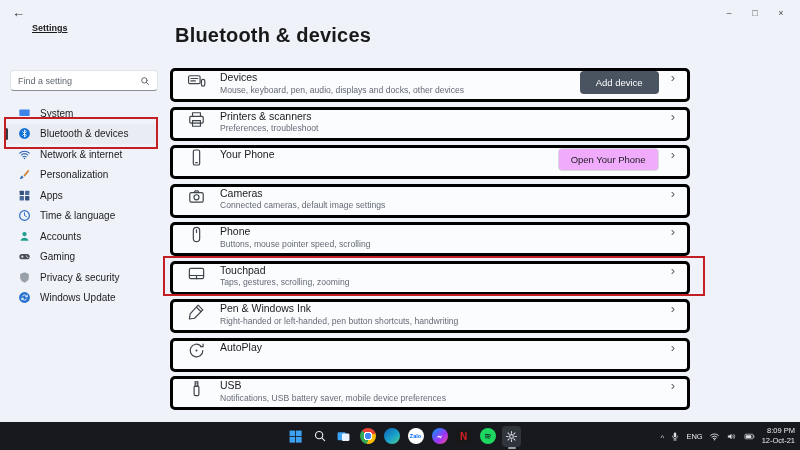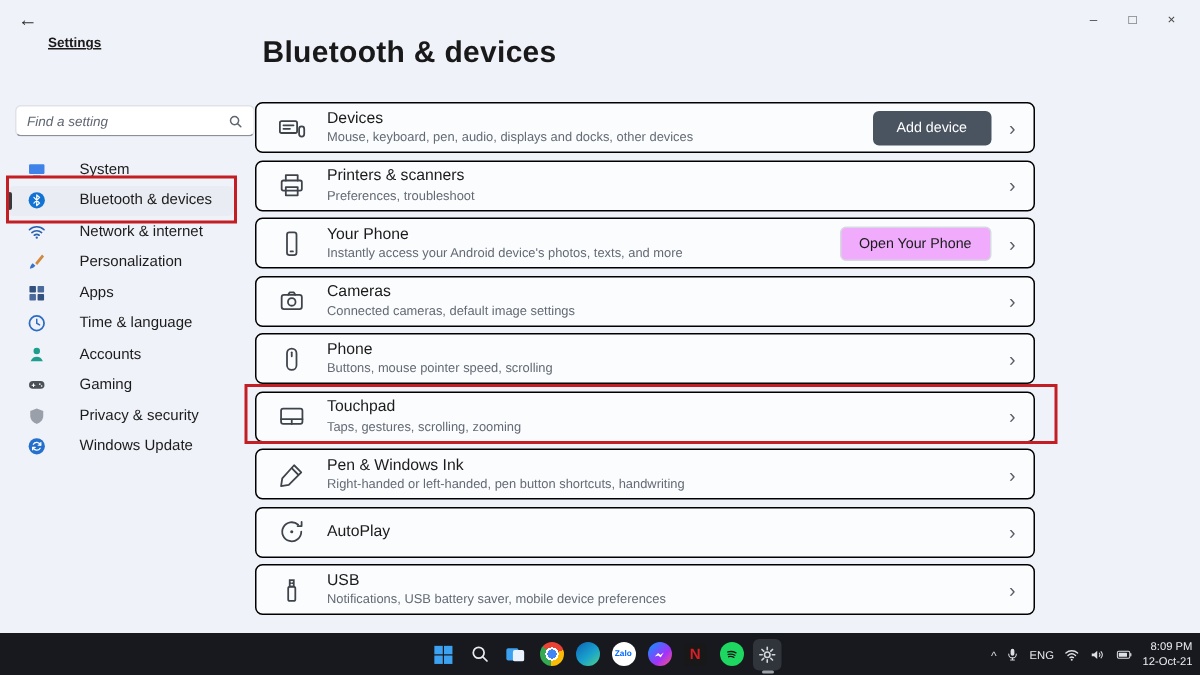--- a/index.html
+++ b/index.html
@@ -11,41 +11,41 @@
   }
   
   .titlebar{position:absolute;top:0;left:0;right:0;height:28px;}
   .back-arrow{position:absolute;left:12px;top:5px;font-size:13px;color:#2e2e2e;}
   .app-title{position:absolute;left:32px;top:23px;font-size:9px;font-weight:bold;color:#1b1b1b;text-decoration:underline;}
   .win-controls{position:absolute;right:6px;top:0;height:26px;display:flex;align-items:center;}
   .win-btn{width:26px;text-align:center;font-size:9px;color:#4c4c4c;}
   
   .sidebar{position:absolute;top:28px;left:0;width:160px;bottom:28px;}
   .search-box{
-    position:absolute;top:42px;left:10px;width:160px;height:21px;box-sizing:border-box;
+    position:absolute;top:42px;left:10px;width:148px;height:21px;box-sizing:border-box;
     background:#fff;border:1px solid #e0e2e8;border-bottom:1px solid #8b8f98;border-radius:4px;
-    display:flex;align-items:center;padding:0 7px;font-style:italic;
+    display:flex;align-items:center;padding:0 7px;
   }
   .search-box span{flex:1;font-size:9px;color:#5f6672;}
   .nav{position:absolute;top:75px;left:5px;right:4px;}
   .nav-item{
-    position:relative;height:20.5px;display:flex;align-items:center;gap:22px;
+    position:relative;height:20.5px;display:flex;align-items:center;gap:9px;
     padding-left:12px;border-radius:4px;font-size:10px;color:#1c1c1c;box-sizing:border-box;
   }
   .nav-item.selected{background:#e9ecf2;}
   .nav-ind{position:absolute;left:0;top:4.5px;bottom:4.5px;width:3px;border-radius:2px;background:#37393e;}
   .nav-ico{width:14px;height:14px;display:flex;align-items:center;justify-content:center;}
   .nav-ico svg{width:13px;height:13px;}
   
   .main{position:absolute;left:160px;top:28px;right:0;bottom:28px;}
   .page-title{position:absolute;left:15px;top:-4px;font-size:20px;font-weight:bold;color:#191919;letter-spacing:.2px;}
   .rows{position:absolute;left:10px;top:40px;width:520px;}
   .row{
-    height:34px;margin-bottom:4.5px;display:flex;align-items:center;
-    background:#fbfcfe;border:1px solid #000000;border-radius:5px;
+    height:34px;margin-bottom:4.5px;display:flex;align-items:flex-start;
+    background:#fbfcfe;border:3px solid #000000;border-radius:5px;
     padding:0 12px 0 14px;box-sizing:border-box;
   }
   .ric{width:19px;height:19px;margin-right:14px;color:#3f434a;flex:none;}
   .ric svg{width:19px;height:19px;display:block;}
   .rtext{flex:1;min-width:0;}
   .rtitle{font-size:10.5px;color:#1b1b1b;line-height:1.3;}
   .rsub{font-size:8.6px;color:#646a74;line-height:1.25;white-space:nowrap;}
   .chev{color:#5a5e66;font-size:13px;margin-left:12px;line-height:1;}
   .btn-dark{background:#4a5460;color:#fff;font-size:9.5px;padding:6px 16px;border-radius:4px;border:none;white-space:nowrap;font-family:inherit;margin-left:16px;}
   .btn-light{background:#f0abfc;color:#1b1b1b;font-size:9.5px;padding:5px 12px;border-radius:4px;border:1px solid #d6d9df;white-space:nowrap;font-family:inherit;}
@@ -249,21 +249,20 @@
 
     <div class="row">
       <span class="ric">
         <svg viewBox="0 0 24 24" fill="none" stroke="currentColor" stroke-width="1.5" stroke-linecap="round">
             <rect x="8" y="2.5" width="8" height="19" rx="2"></rect>
             <path d="M11 18.5h2"></path>
           </svg>
       </span>
       <span class="rtext">
         <div class="rtitle">Your Phone</div>
-        <div class="rsub">Instantly access your Android device's photos, texts, and more</div>
       </span>
       <button class="btn-light">Open Your Phone</button>
       <span class="chev">›</span>
     </div>
 
     <div class="row">
       <span class="ric">
         <svg viewBox="0 0 24 24" fill="none" stroke="currentColor" stroke-width="1.5" stroke-linecap="round" stroke-linejoin="round">
             <path d="M9 7l1.2-2h3.6L15 7"></path>
             <rect x="3.5" y="7" width="17" height="12" rx="2"></rect>

